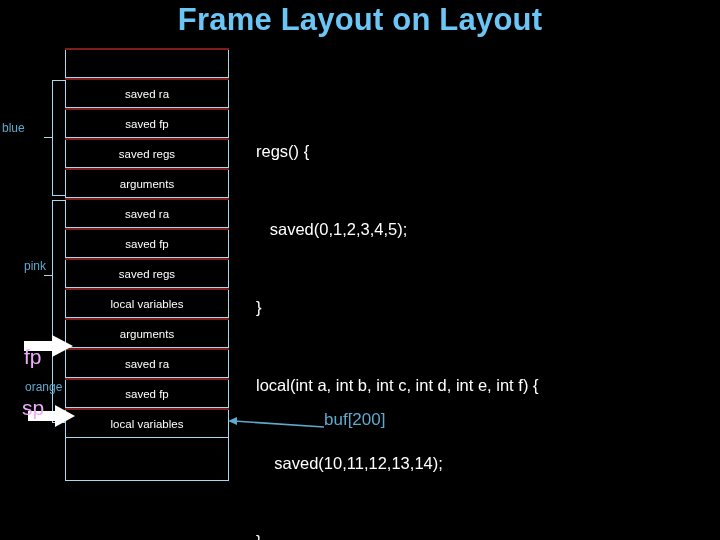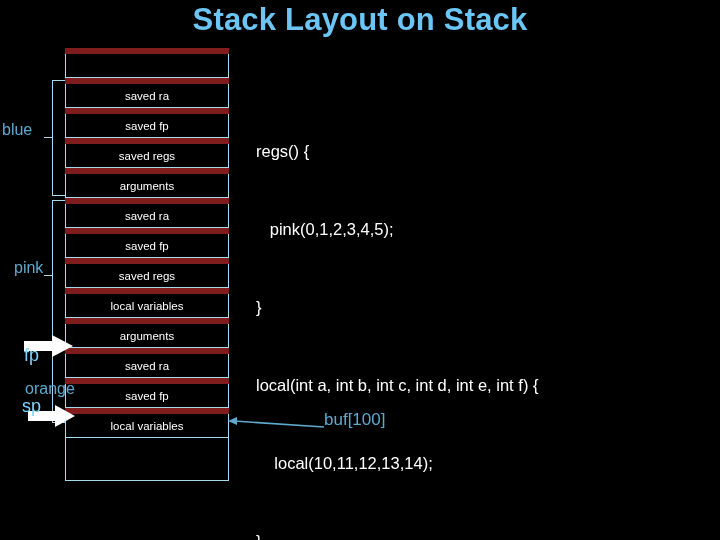--- a/index.html
+++ b/index.html
@@ -50,21 +50,21 @@
     height: 433px;
     border: 1px solid #A8D8EC;
     box-sizing: border-box;
   }
   .stack-row {
     position: absolute;
     left: 0;
     width: 164px;
     height: 30px;
     box-sizing: border-box;
-    border-top: 6px solid #7f1d1d;
+    border-top: 2px solid #7f1d1d;
     border-bottom: 1px solid #A8D8EC;
     color: #FFFFFF;
     font-size: 11.5px;
     display: flex;
     align-items: center;
     justify-content: center;
     white-space: nowrap;
   }
   
   .bracket {
@@ -76,28 +76,28 @@
   }
   .bracket-tick {
     position: absolute;
     height: 0;
     border-top: 1.4px solid #A8D8EC;
   }
   
   .group-label {
     position: absolute;
     color: #5FA8CE;
-    font-size: 16px;
+    font-size: 12px;
     white-space: nowrap;
   }
   
   .ptr-label {
     position: absolute;
-    color: #7dd3fc;
-    font-size: 18px;
+    color: #f0abfc;
+    font-size: 21px;
     white-space: nowrap;
     text-align: center;
   }
   .ptr-arrow { position: absolute; }
   
   #code-block {
     position: absolute;
     left: 256px;
     top: 86px;
     width: 460px;
@@ -122,21 +122,21 @@
     color: #5FA8CE;
     font-size: 17px;
     white-space: nowrap;
   }
 </style>
 </head>
 <body>
 
 <div class="slide">
 
-  <div class="title">Stack Layout on Stack</div>
+  <div class="title">Frame Layout on Layout</div>
 
   <div id="stack-diagram">
     <div class="stack-outer"></div>
 
     <div class="stack-row" style="top:0px;"></div>
     <div class="stack-row" style="top:30px;">saved ra</div>
     <div class="stack-row" style="top:60px;">saved fp</div>
     <div class="stack-row" style="top:90px;">saved regs</div>
     <div class="stack-row" style="top:120px;">arguments</div>
     <div class="stack-row" style="top:150px;">saved ra</div>
@@ -151,47 +151,47 @@
 
   <div class="bracket" style="left:52px; top:80px; width:13px; height:116px;"></div>
   <div class="bracket-tick" style="left:44px; top:137px; width:9px;"></div>
 
   <div class="bracket" style="left:52px; top:200px; width:13px; height:148px;"></div>
   <div class="bracket-tick" style="left:44px; top:275px; width:9px;"></div>
 
   <div class="bracket" style="left:52px; top:348px; width:13px; height:75px;"></div>
 
   <div class="group-label" style="left:2px; top:121px;">blue</div>
-  <div class="group-label" style="left:14px; top:259px;">pink</div>
+  <div class="group-label" style="left:24px; top:259px;">pink</div>
   <div class="group-label" style="left:5px; top:380px;margin-left:20px;">orange</div>
 
   <svg class="ptr-arrow" style="left:24px; top:335px;" width="50" height="22" viewBox="0 0 50 22">
     <polygon points="0,6 28,6 28,0 49,11 28,22 28,16 0,16" fill="#FFFFFF"></polygon>
   </svg>
   <div class="ptr-label" style="left:24px; top:345px;">fp</div>
 
   <svg class="ptr-arrow" style="left:28px; top:405px;" width="48" height="22" viewBox="0 0 48 22">
     <polygon points="0,6 27,6 27,0 47,11 27,22 27,16 0,16" fill="#FFFFFF"></polygon>
   </svg>
   <div class="ptr-label" style="left:22px; top:396px;">sp</div>
 
   <div id="buf-annotation">
     <svg width="100" height="22" viewBox="0 0 100 22" style="position:absolute;left:0;top:7px;">
       <line x1="96" y1="14" x2="6" y2="8" stroke="#5FA8CE" stroke-width="1.6"></line>
       <polygon points="0,8 9,4 9,12" fill="#5FA8CE"></polygon>
     </svg>
-    <div class="buf-text">buf[100]</div>
+    <div class="buf-text">buf[200]</div>
   </div>
 
   <div id="code-block">
     <div class="code-line">regs() {</div>
-    <div class="code-line">   pink(0,1,2,3,4,5);</div>
+    <div class="code-line">   saved(0,1,2,3,4,5);</div>
     <div class="code-line">}</div>
     <div class="code-line">local(int a, int b, int c, int d, int e, int f) {</div>
-    <div class="code-line">    local(10,11,12,13,14);</div>
+    <div class="code-line">    saved(10,11,12,13,14);</div>
     <div class="code-line">}</div>
     
     
     
     
   </div>
 
 </div>
 
 </body></html>

